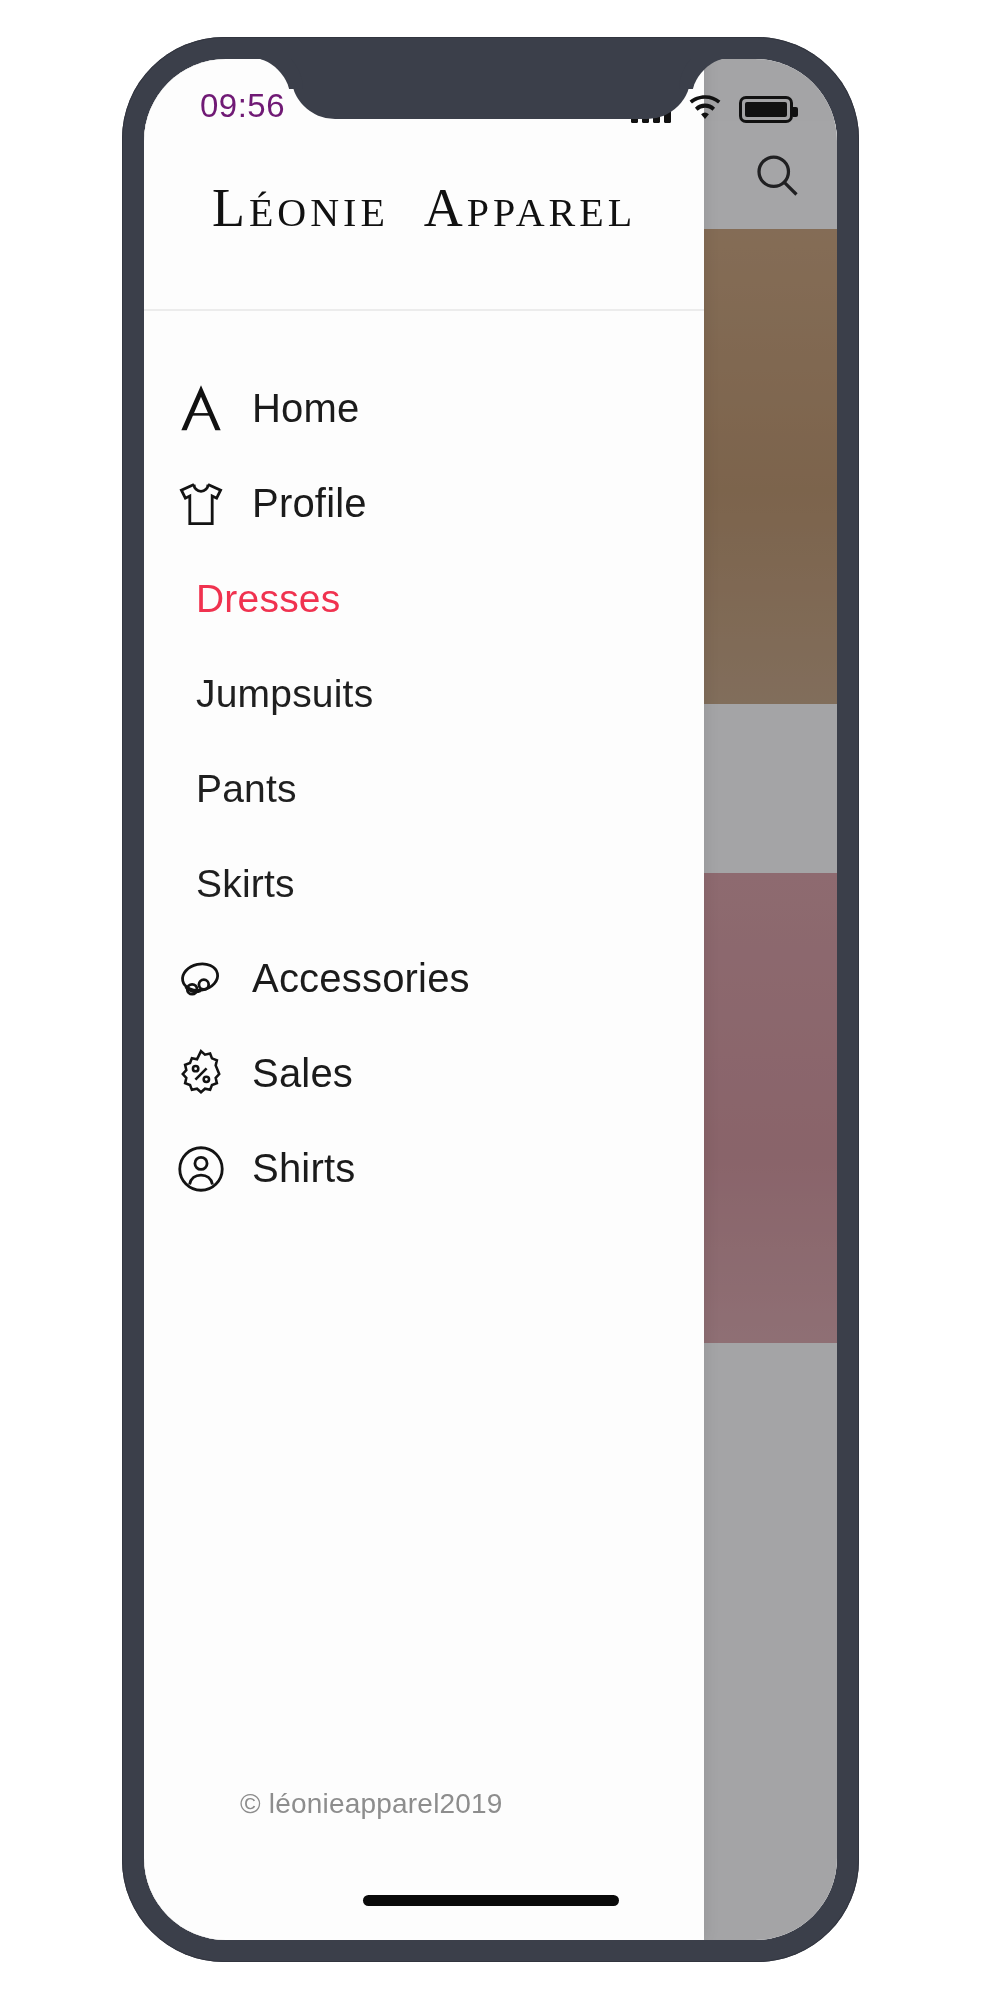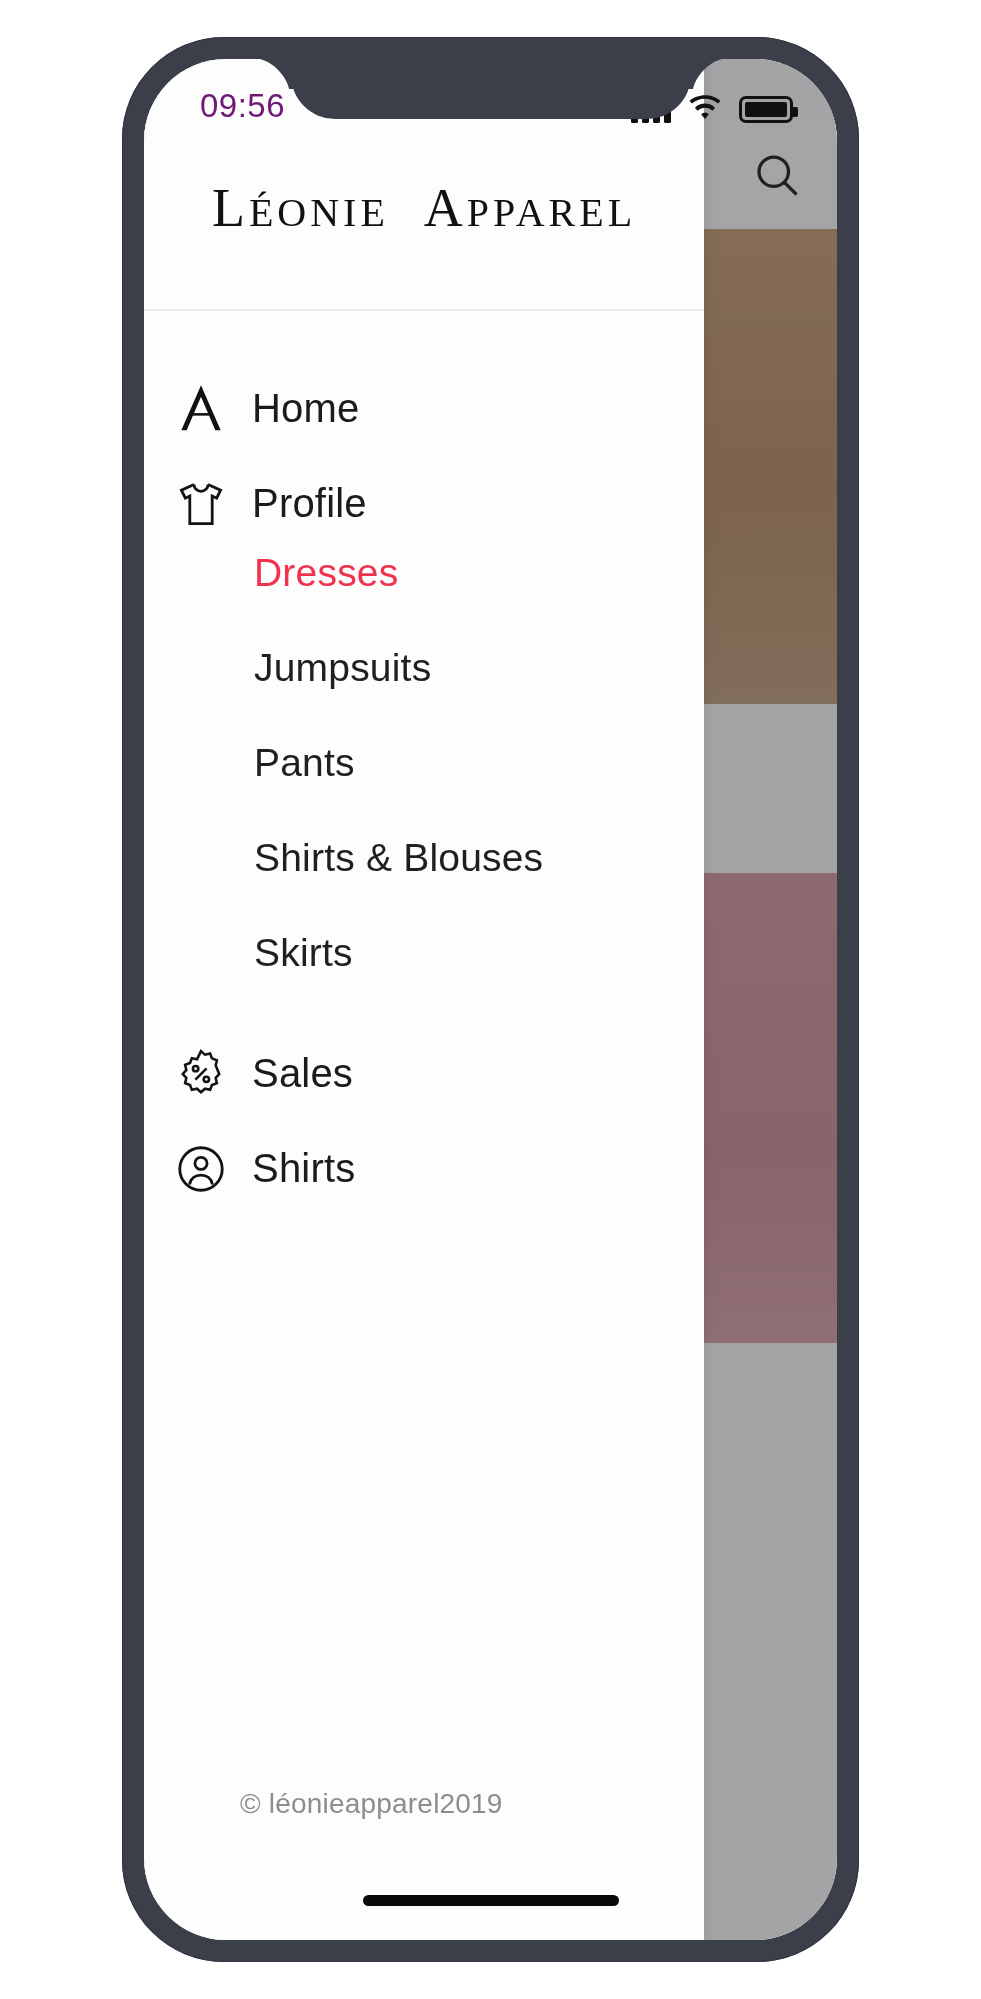--- a/index.html
+++ b/index.html
@@ -160,22 +160,22 @@
   }
   .nav-ico svg { width: 100%; height: 100%; display: block; }
   .nav-ico.serif-a {
     font-family: "Liberation Serif", serif; font-size: 56px;
     line-height: 1; color: #111; position: relative;
   }
   .nav-label {
     font-size: 40px; color: #1b1b1b; letter-spacing: .2px;
   }
   .sub-item {
-    display: flex; align-items: flex-start;
-    height: 95px; padding-left: 110px;
+    display: flex; align-items: center;
+    height: 95px; padding-left: 52px;
   }
   .sub-item .nav-label { font-size: 39px; color: #1f1f1f; }
   .sub-item.active .nav-label { color: #f0324f; }
 
   .drawer-footer {
     flex: 0 0 auto; padding: 18px 0 120px 48px;
   }
   .copyright { font-size: 28px; color: #8d8d8d; letter-spacing: .2px; margin-left: 48px; }
 
   
@@ -262,26 +262,34 @@
           <div class="sub-item active">
             <span class="nav-label">Dresses</span>
           </div>
           <div class="sub-item">
             <span class="nav-label">Jumpsuits</span>
           </div>
           <div class="sub-item">
             <span class="nav-label">Pants</span>
           </div>
           <div class="sub-item">
-            <span class="nav-label">Shirts &amp; Blouses</span>
-          </div>
-          <div class="sub-item">
             <span class="nav-label">Skirts</span>
           </div>
 
+          <div class="nav-item">
+            <span class="nav-ico">
+              <svg viewBox="0 0 24 24" fill="none" stroke="currentColor" stroke-width="1.2">
+                <ellipse cx="11.6" cy="11.2" rx="7.6" ry="5.6" transform="rotate(-12 11.6 11.2)"></ellipse>
+                <path d="M5.4 15.4c1.4 1.9 4.3 2.6 6.4 1.6"></path>
+                <circle cx="8.2" cy="16.4" r="2.1"></circle>
+                <circle cx="13.2" cy="14.4" r="2.1"></circle>
+              </svg>
+            </span>
+            <span class="nav-label">Accessories</span>
+          </div>
 
           <div class="nav-item">
             <span class="nav-ico">
               <svg viewBox="0 0 24 24" fill="none" stroke="currentColor" stroke-width="1.1">
                 <path d="M12 2.2l1.7 1.5 2.2-.5.8 2.1 2.1.8-.5 2.2L19.8 12l-1.5 1.7.5 2.2-2.1.8-.8 2.1-2.2-.5L12 19.8l-1.7-1.5-2.2.5-.8-2.1-2.1-.8.5-2.2L4.2 12l1.5-1.7-.5-2.2 2.1-.8.8-2.1 2.2.5L12 2.2z"></path>
                 <path d="M9.6 14.4l4.8-4.8"></path>
                 <circle cx="9.7" cy="9.7" r="1.15"></circle>
                 <circle cx="14.3" cy="14.3" r="1.15"></circle>
               </svg>
             </span>

